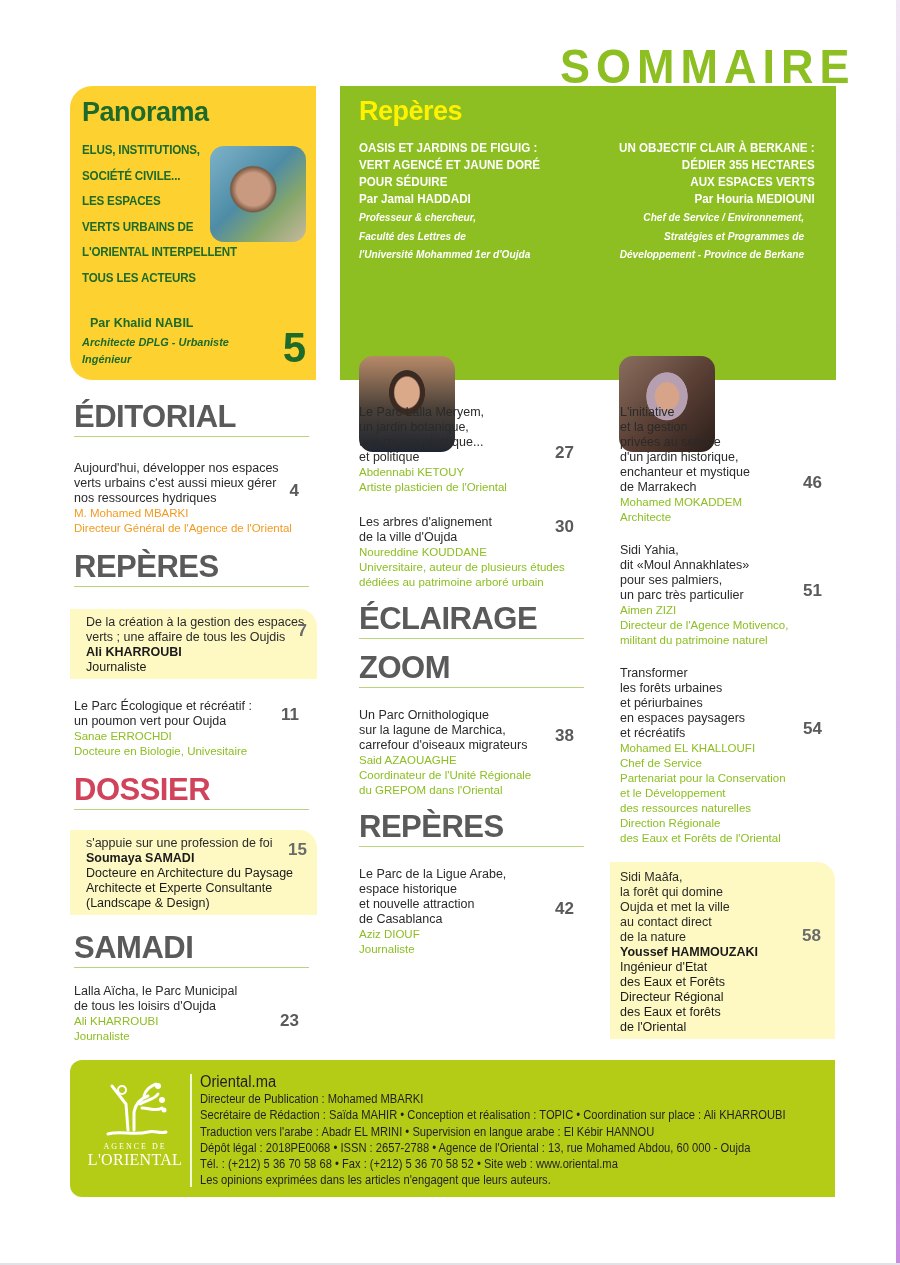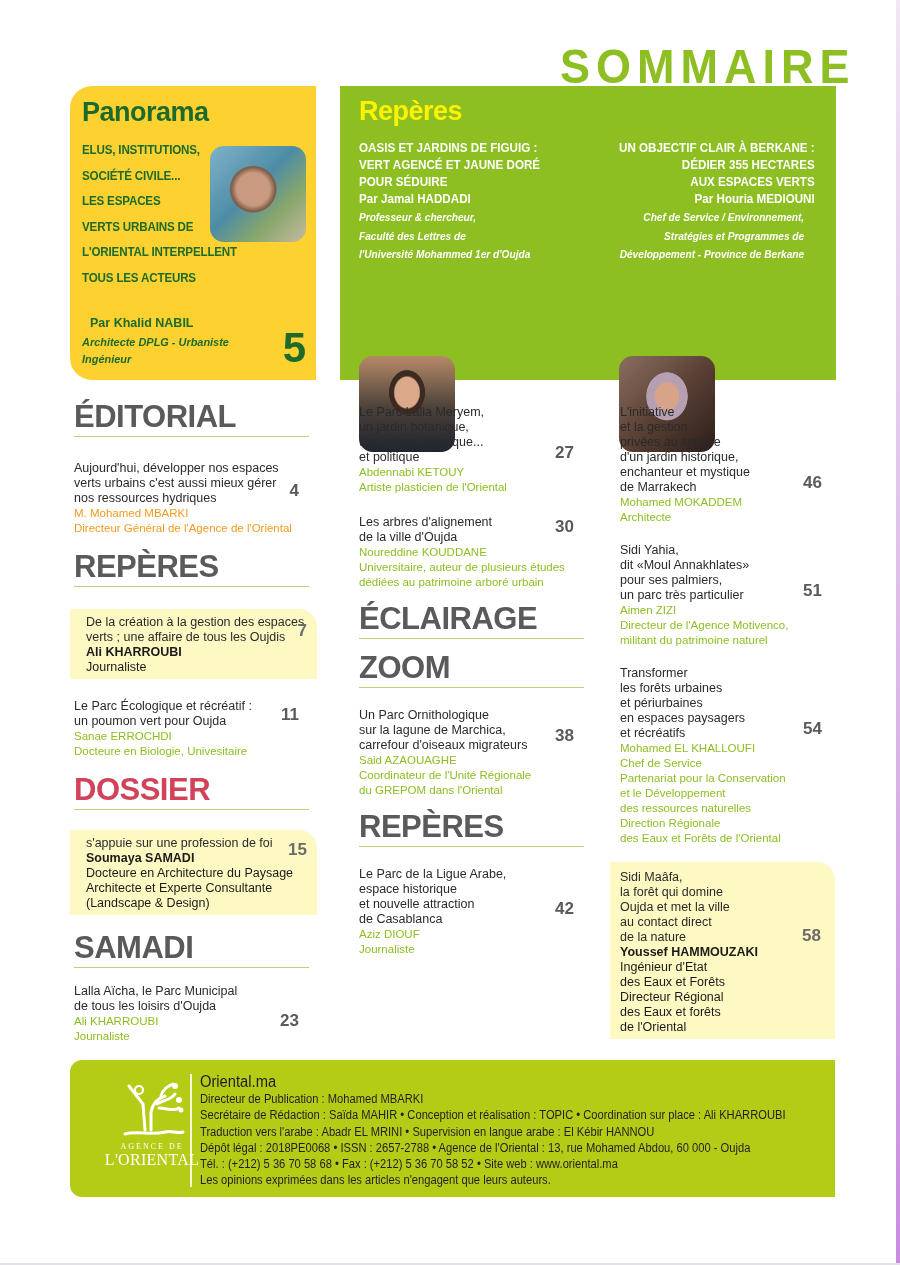--- a/index.html
+++ b/index.html
@@ -52,21 +52,21 @@
   .entry .a, .entry .r { color: #8dbe22; font-size: 11.5px; line-height: 15px; }
   .entry.orange-a .a, .entry.orange-a .r { color: #f29a1f; }
   .entry .pg { position: absolute; right: 10px; font-size: 17px; font-weight: 700; color: #5a5a5a; }
   .entry.boxed { background: #fef9c3; padding: 6px 4px 4px 16px; border-radius: 0 18px 0 0; }
   .entry.boxed .a { color: #1a1a1a; font-weight: 700; font-size: 12.5px; }
   .entry.boxed .r { color: #1a1a1a; font-size: 12.5px; }
   .entry.boxed .pg { color: #6b6b6b; }
 
   
   .footer { position: absolute; left: 70px; top: 1060px; width: 765px; height: 137px; background: #b5cc17; border-radius: 12px 0 0 12px; }
-  .footer .logo { position: absolute; left: 10px; top: 18px; width: 110px; height: 110px; color: #fff; text-align: center; margin-left: 17px; }
+  .footer .logo { position: absolute; left: 10px; top: 18px; width: 110px; height: 110px; color: #fff; text-align: center; }
   .footer .logo svg { display: block; margin: 0 auto; }
   .footer .logo .l1 { font-family: "Liberation Serif", serif; font-size: 8px; letter-spacing: 2px; margin-top: 2px; }
   .footer .logo .l2 { font-family: "Liberation Serif", serif; font-size: 16px; letter-spacing: 0.3px; }
   .footer .sep { position: absolute; left: 120px; top: 14px; width: 1.5px; height: 113px; background: #ffffff; opacity: 0.85; }
   .footer .info { position: absolute; left: 130px; top: 12px; color: #1f1f1f; }
   .footer .info .site { font-size: 16px; line-height: 19px; transform: scaleX(0.92); transform-origin: left; }
   .footer .info .ln { font-size: 12px; line-height: 16.3px; white-space: nowrap; transform: scaleX(0.93); transform-origin: left; }
 </style>
 </head>
 <body>

